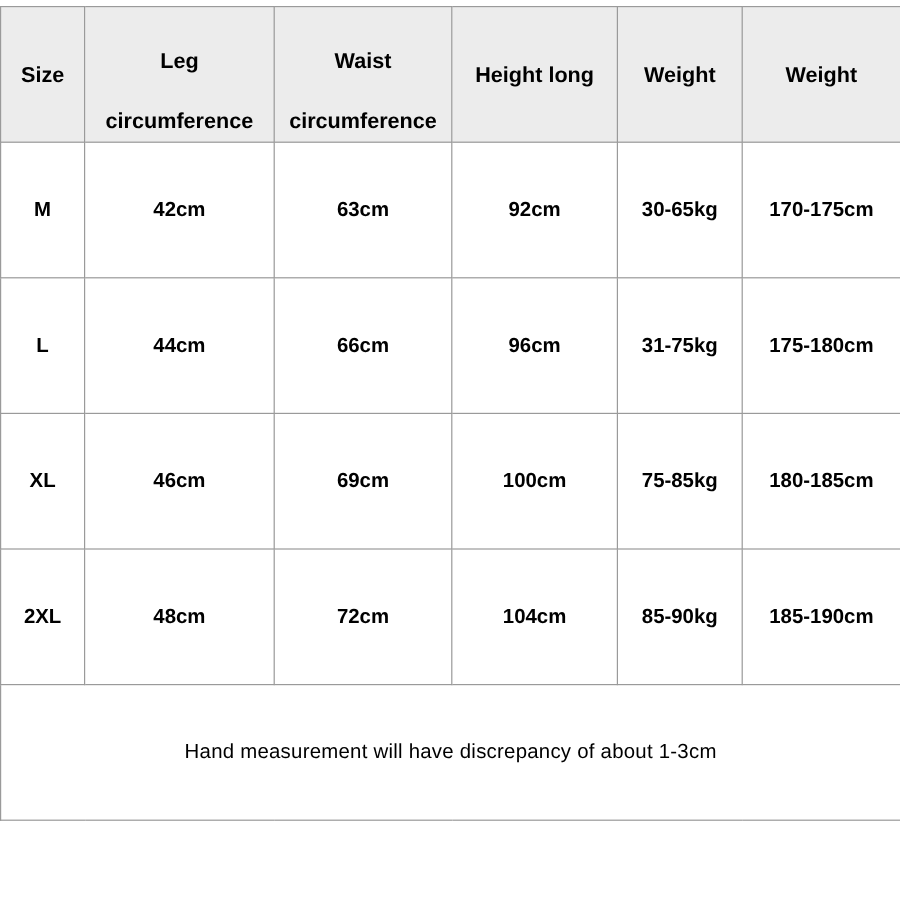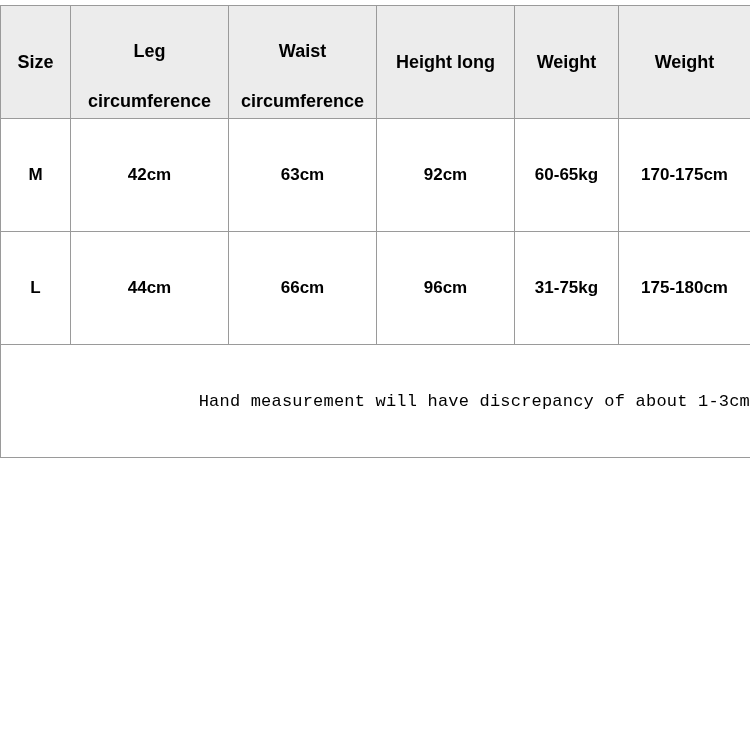--- a/index.html
+++ b/index.html
@@ -51,26 +51,25 @@
   }
   .col-size   { width: 70px; }
   .col-leg    { width: 158px; }
   .col-waist  { width: 148px; }
   .col-long   { width: 138px; }
   .col-weight { width: 104px; }
   .col-height { width: 132px; }
 
   .note-row td {
     height: 112px;
-    font-family: Liberation Mono, monospace;
+    font-family: Liberation Sans, sans-serif;
     font-weight: normal;
     font-size: 14px;
     letter-spacing: 0.2px;
     background: #ffffff;
-    text-align: right;
   }
   .hdr-two-line span {
     display: block;
     margin-top: 28px;
   }
 </style>
 </head>
 <body>
 
 <div class="page">
@@ -106,29 +105,45 @@
           <span>Weight</span>
         </th>
       </tr>
     </thead>
     <tbody>
       <tr>
         <td>M</td>
         <td>42cm</td>
         <td>63cm</td>
         <td>92cm</td>
-        <td>60-65kg</td>
+        <td>30-65kg</td>
         <td>170-175cm</td>
       </tr>
       <tr>
         <td>L</td>
         <td>44cm</td>
         <td>66cm</td>
         <td>96cm</td>
         <td>31-75kg</td>
         <td>175-180cm</td>
       </tr>
+      <tr>
+        <td>XL</td>
+        <td>46cm</td>
+        <td>69cm</td>
+        <td>100cm</td>
+        <td>75-85kg</td>
+        <td>180-185cm</td>
+      </tr>
+      <tr>
+        <td>2XL</td>
+        <td>48cm</td>
+        <td>72cm</td>
+        <td>104cm</td>
+        <td>85-90kg</td>
+        <td>185-190cm</td>
+      </tr>
       <tr class="note-row">
         <td colspan="6">Hand measurement will have discrepancy of about 1-3cm</td>
       </tr>
     </tbody>
   </table>
 </div>
 
 </body></html>

